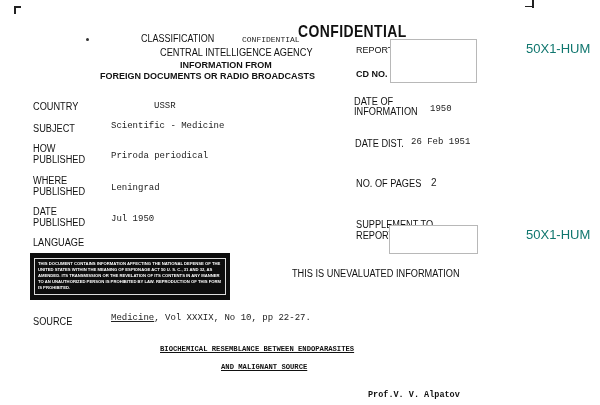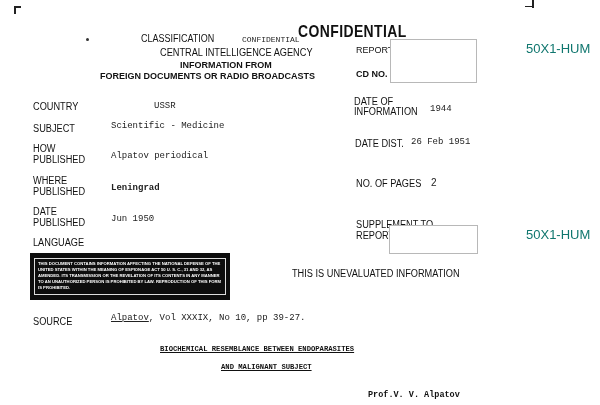--- a/index.html
+++ b/index.html
@@ -40,59 +40,59 @@
 <div class="abs sans hum" style="left:526px;top:41px;">50X1-HUM</div>
 
 <div class="abs sans lbl" style="left:33px;top:101px;">COUNTRY</div>
 <div class="abs mono val" style="left:111px;top:101px;margin-left:43px;">USSR</div>
 
 <div class="abs sans lbl" style="left:33px;top:123px;">SUBJECT</div>
 <div class="abs mono val" style="left:111px;top:121px;text-align:center;">Scientific - Medicine</div>
 
 <div class="abs sans lbl" style="left:33px;top:143px;">HOW</div>
 <div class="abs sans lbl" style="left:33px;top:154px;">PUBLISHED</div>
-<div class="abs mono val" style="left:111px;top:151px;">Alpatov periodical</div>
+<div class="abs mono val" style="left:111px;top:151px;">Priroda periodical</div>
 
 <div class="abs sans lbl" style="left:33px;top:175px;">WHERE</div>
 <div class="abs sans lbl" style="left:33px;top:186px;">PUBLISHED</div>
-<div class="abs mono val" style="left:111px;top:183px;font-weight:bold;">Leningrad</div>
+<div class="abs mono val" style="left:111px;top:183px;">Leningrad</div>
 
 <div class="abs sans lbl" style="left:33px;top:206px;">DATE</div>
 <div class="abs sans lbl" style="left:33px;top:217px;">PUBLISHED</div>
-<div class="abs mono val" style="left:111px;top:214px;">Jun 1950</div>
+<div class="abs mono val" style="left:111px;top:214px;">Jul 1950</div>
 
 <div class="abs sans lbl" style="left:33px;top:237px;">LANGUAGE</div>
 <div class="abs mono val" style="left:125px;top:235px;margin-top:48px;">Russian</div>
 
 <div class="abs sans lbl" style="left:354px;top:96px;">DATE OF</div>
 <div class="abs sans lbl" style="left:354px;top:106px;">INFORMATION</div>
-<div class="abs mono val" style="left:430px;top:104px;">1944</div>
+<div class="abs mono val" style="left:430px;top:104px;">1950</div>
 
 <div class="abs sans lbl" style="left:355px;top:138px;">DATE DIST.</div>
 <div class="abs mono val" style="left:411px;top:137px;text-align:center;">26 Feb 1951</div>
 
 <div class="abs sans lbl" style="left:356px;top:178px;">NO. OF PAGES</div>
 <div class="abs sans val" style="left:431px;top:177px;font-size:10px;">2</div>
 
 <div class="abs sans lbl" style="left:356px;top:219px;">SUPPLEMENT TO</div>
 <div class="abs sans lbl" style="left:356px;top:230px;">REPORT</div>
 <div class="box" style="left:389px;top:225px;width:87px;height:27px;"></div>
 <div class="abs sans hum" style="left:526px;top:227px;">50X1-HUM</div>
 
 <div class="warn">
   <div class="warn-inner">THIS DOCUMENT CONTAINS INFORMATION AFFECTING THE NATIONAL DEFENSE OF THE UNITED STATES WITHIN THE MEANING OF ESPIONAGE ACT 50 U. S. C., 31 AND 32, AS AMENDED. ITS TRANSMISSION OR THE REVELATION OF ITS CONTENTS IN ANY MANNER TO AN UNAUTHORIZED PERSON IS PROHIBITED BY LAW. REPRODUCTION OF THIS FORM IS PROHIBITED.</div>
 </div>
 
 <div class="abs sans" style="left:292px;top:268px;font-size:10px;transform:scaleX(0.92);transform-origin:left;">THIS IS UNEVALUATED INFORMATION</div>
 
 <div class="abs sans lbl" style="left:33px;top:316px;">SOURCE</div>
 <div class="abs mono val" style="left:111px;top:313px;">
-  <u>Alpatov</u><span>, Vol XXXIX, No 10, pp 39-27.</span>
+  <u>Medicine</u><span>, Vol XXXIX, No 10, pp 22-27.</span>
 </div>
 
 <div class="abs mono" style="left:160px;top:345px;font-size:7.2px;font-weight:bold;">
   <u>BIOCHEMICAL RESEMBLANCE BETWEEN ENDOPARASITES</u>
 </div>
 <div class="abs mono" style="left:221px;top:363px;font-size:7.2px;font-weight:bold;">
-  <u>AND MALIGNANT SUBJECT</u>
+  <u>AND MALIGNANT SOURCE</u>
 </div>
 
 <div class="abs mono" style="left:368px;top:390px;font-size:8.5px;font-weight:bold;">Prof.V. V. Alpatov</div>
 
 </body></html>

